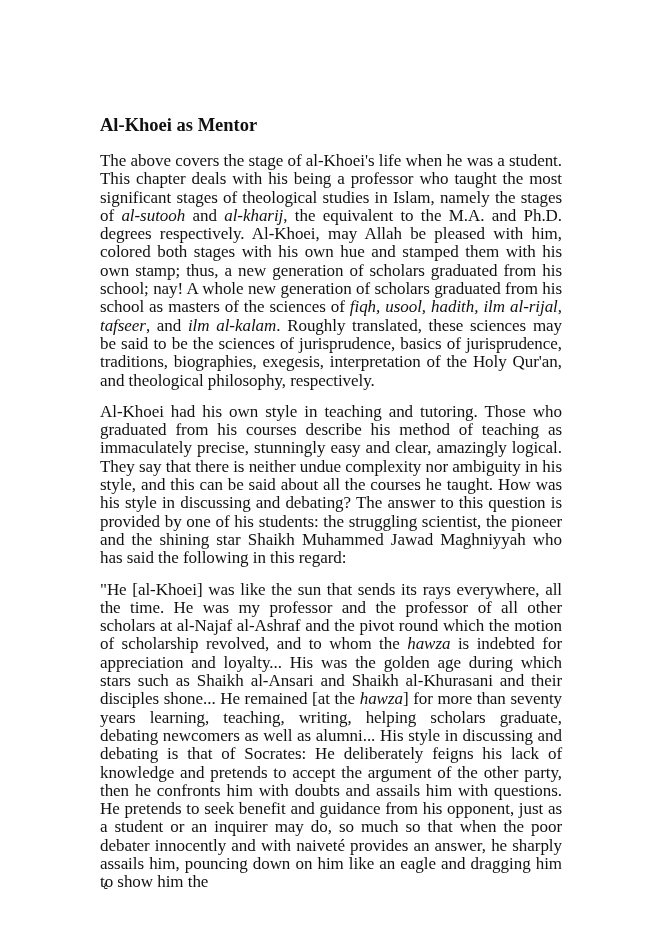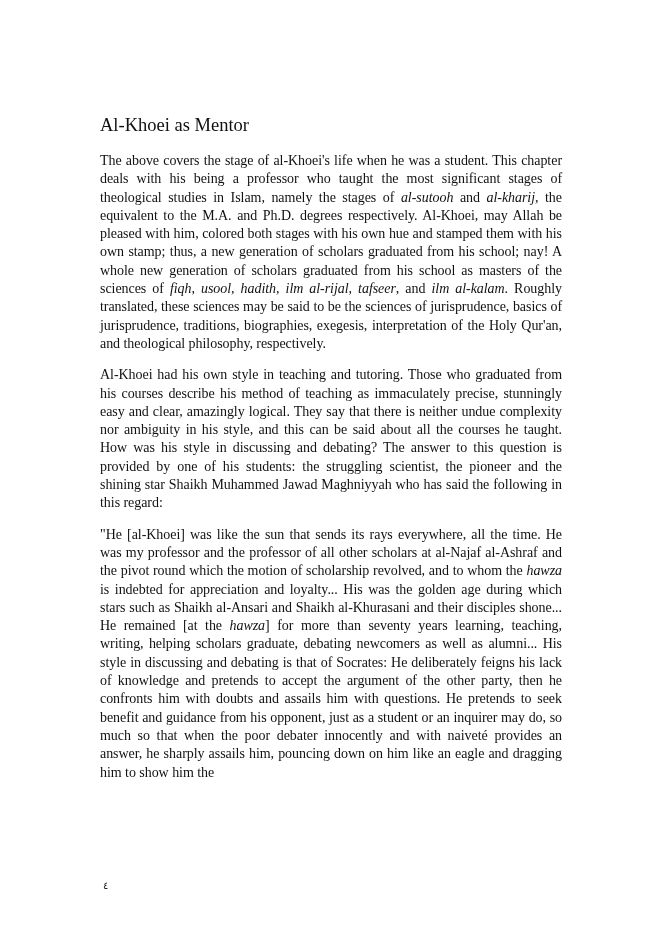--- a/index.html
+++ b/index.html
@@ -4,24 +4,24 @@
   <style>
     html, body { margin: 0; padding: 0; background: #ffffff; }
     body { width: 661px; height: 935px; position: relative; overflow: hidden; }
     .page { position: absolute; left: 0; top: 0; width: 661px; height: 935px; background: #fff; }
     .content {
       position: absolute; left: 100px; top: 113px; width: 462px;
       font-family: "Liberation Serif", serif; color: #111;
     }
     h1 {
       font-family: "Liberation Serif", serif;
-      font-size: 18.5px; font-weight: normal; margin: 0 0 15px 0; line-height: 24px;
+      font-size: 18.5px; font-weight: bold; margin: 0 0 15px 0; line-height: 24px;
     }
     p {
-      font-size: 14px; line-height: 18.3px; margin: 0 0 13px 0;
+      font-size: 17px; line-height: 18.3px; margin: 0 0 13px 0;
       text-align: justify; letter-spacing: -0.05px;
     }
     p.quote { margin-bottom: 0; }
     em { font-style: italic; }
     .page-num {
       position: absolute; left: 103px; top: 880px;
       font-family: "DejaVu Sans", sans-serif; font-size: 10px; color: #222;
     }
     .footer {
       position: absolute; left: 0; width: 661px; top: 887px; text-align: center;

